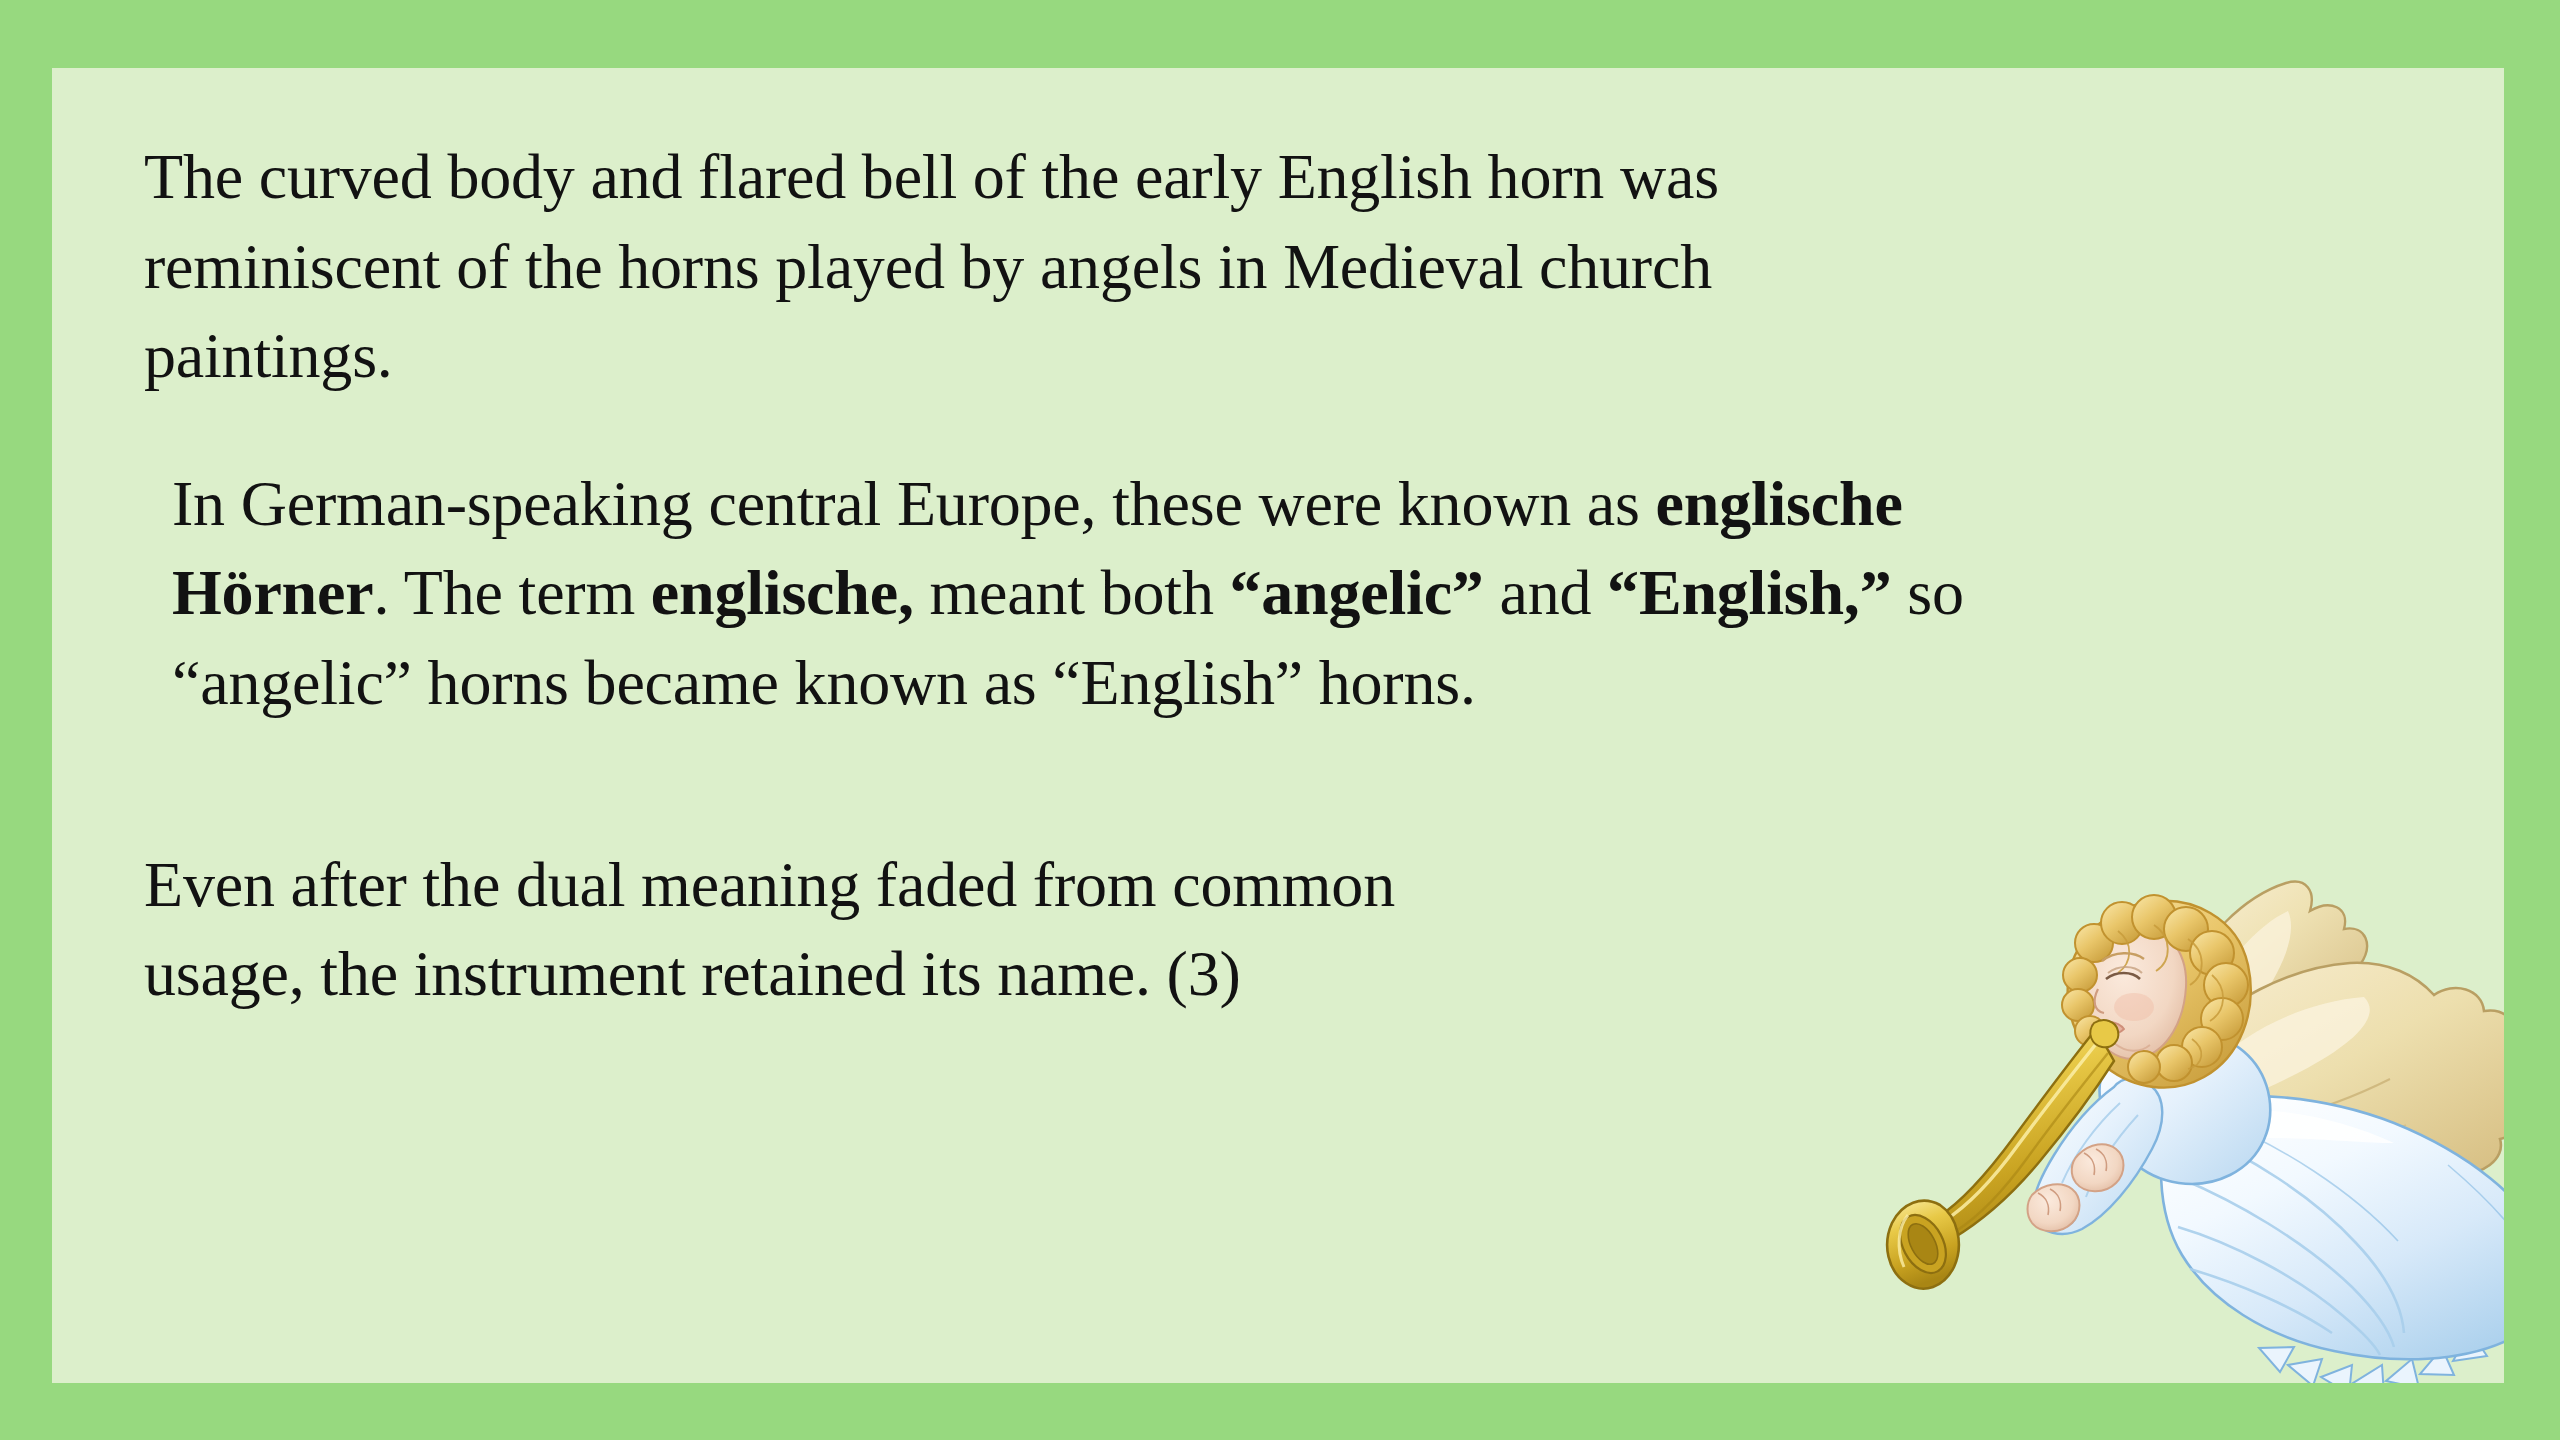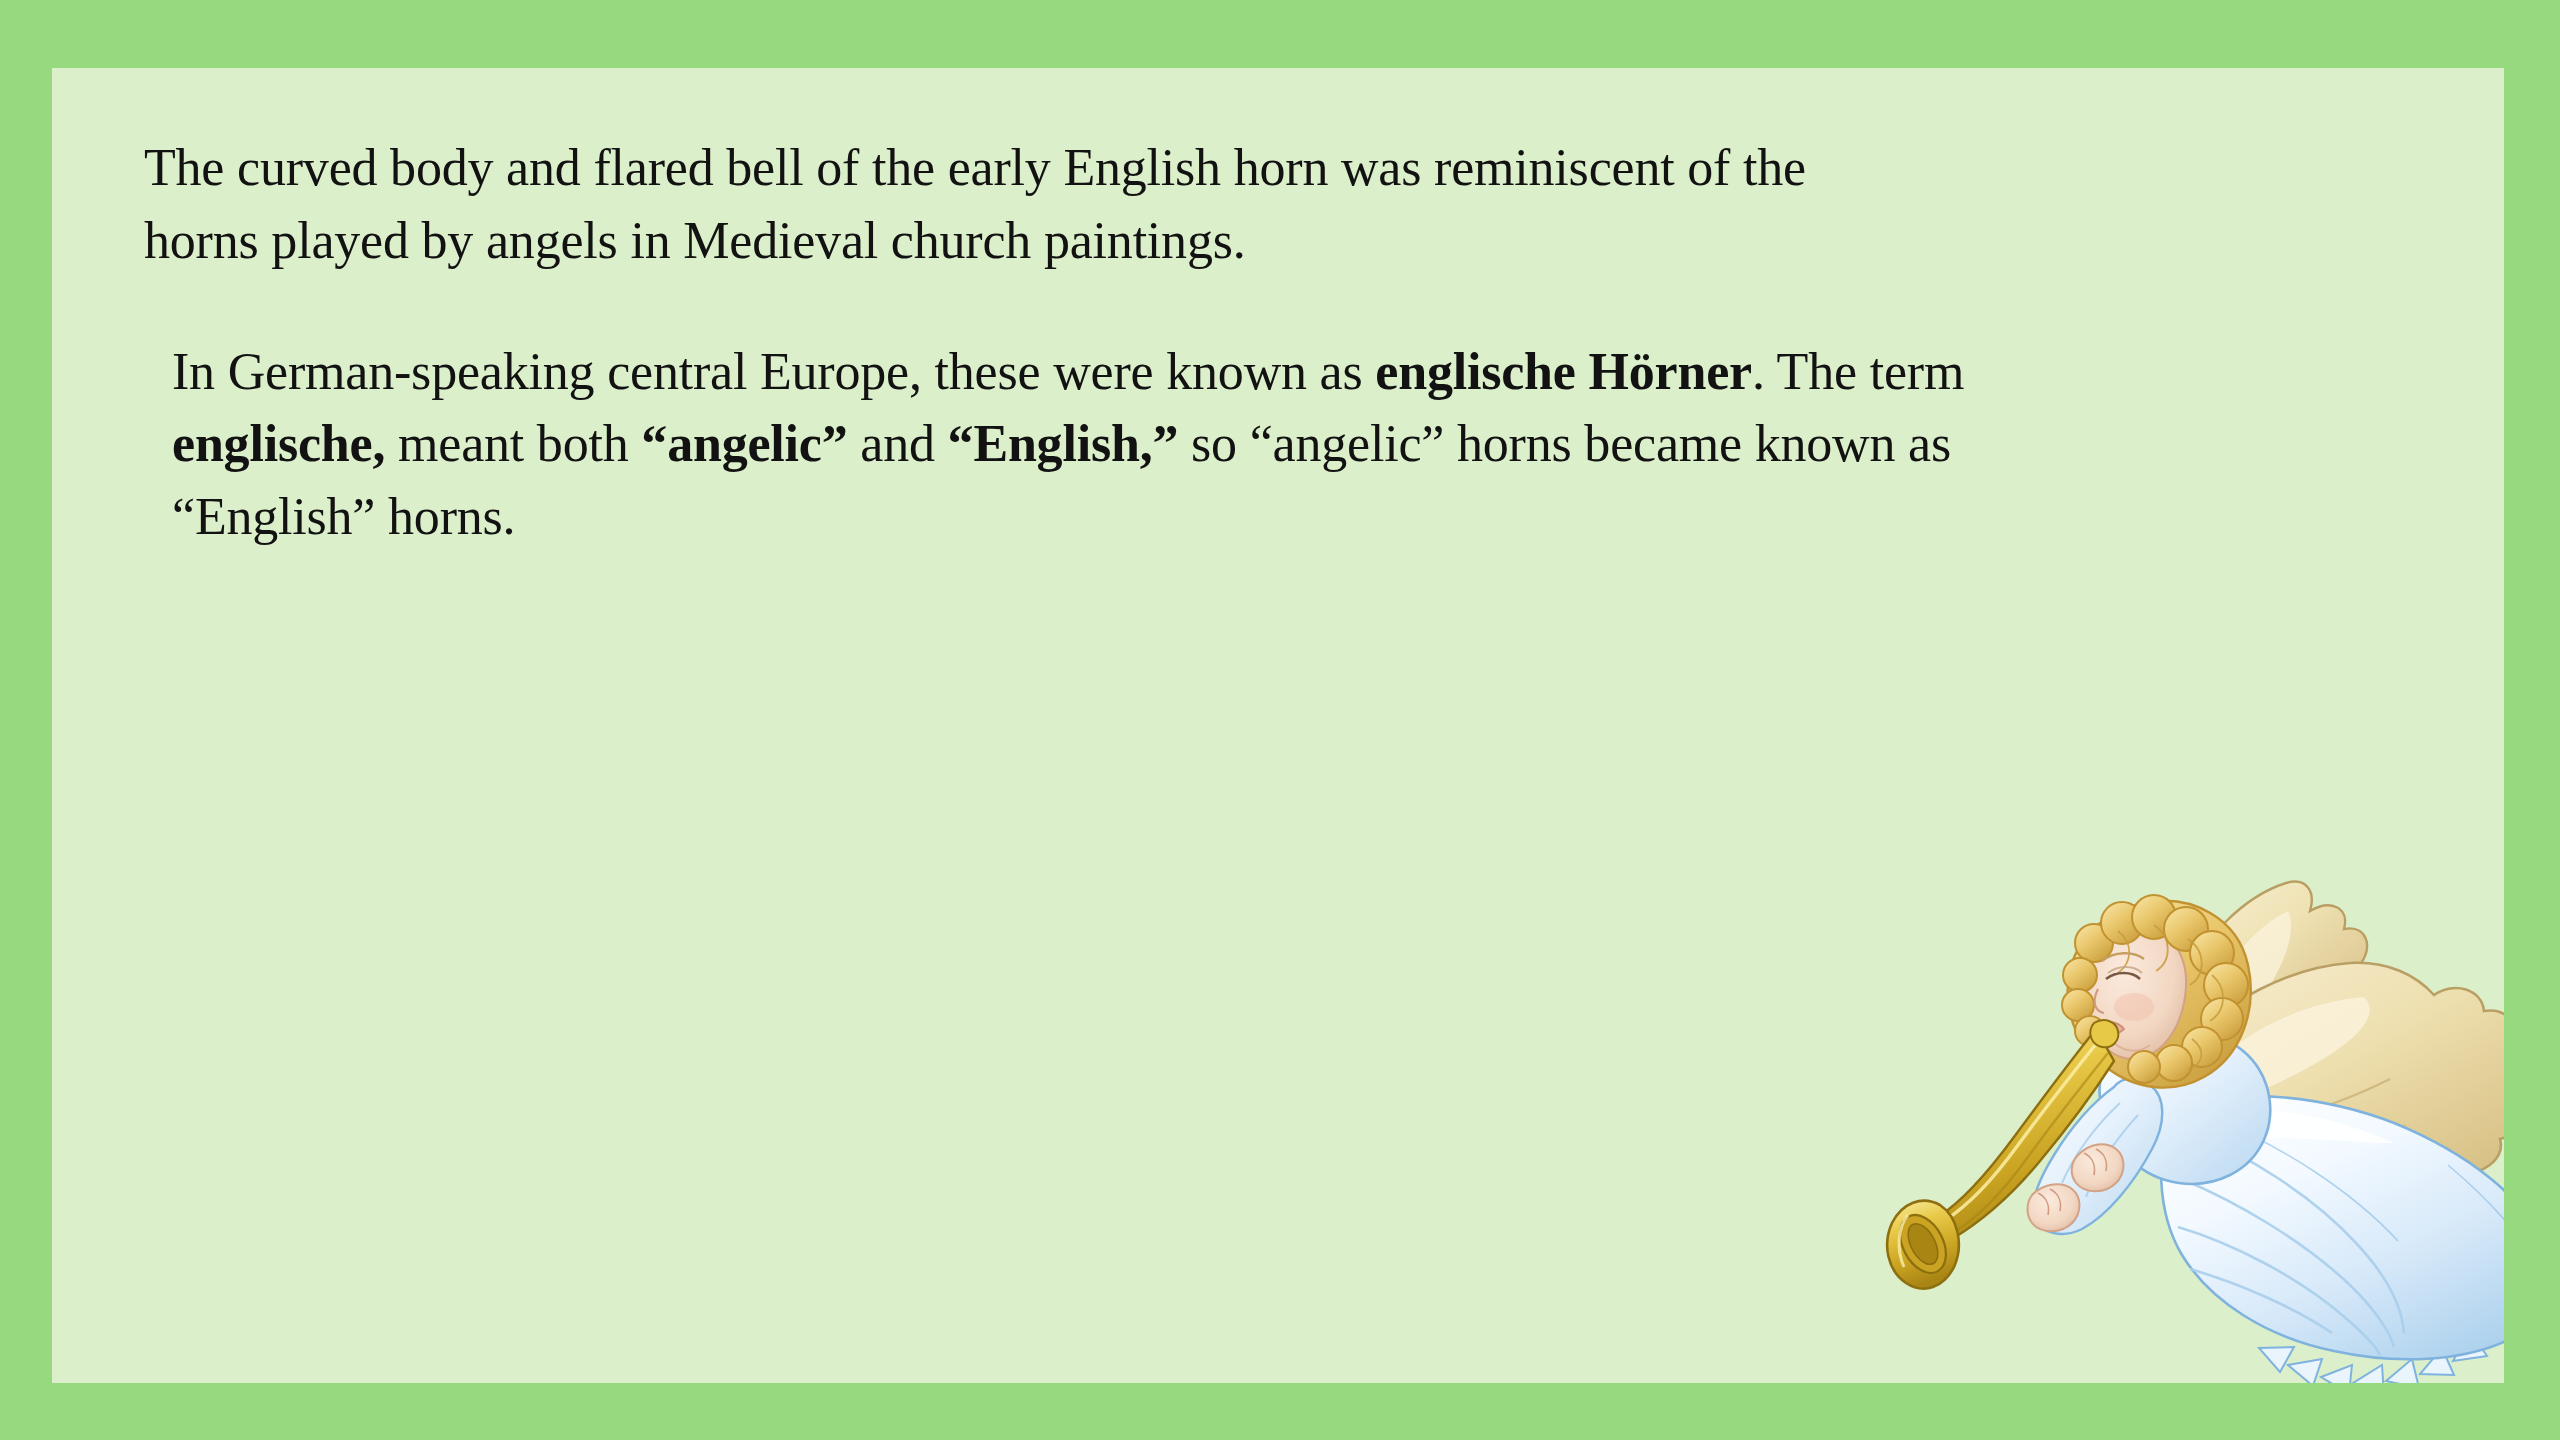--- a/index.html
+++ b/index.html
@@ -30,21 +30,21 @@
     overflow: hidden;
   }
   #text-column {
     position: absolute;
     left: 92px;
     top: 40px;
     width: 2180px;
   }
   .para {
     color: #121212;
-    font-size: 52px;
+    font-size: 64px;
     line-height: 1.40;
     letter-spacing: -0.2px;
     margin: 0;
     font-weight: 400;
     text-rendering: optimizeLegibility;
   }
   .para b {
     font-weight: 700;
   }
   #para-1 { margin-top: 24px; width: 1690px; }
@@ -72,20 +72,21 @@
 <div id="slide">
 
   <div id="panel">
 
     <div id="text-column">
 
       <p class="para" id="para-1">The curved body and flared bell of the early English horn was reminiscent of the horns played by angels in Medieval church paintings.</p>
 
       <p class="para" id="para-2"><span>In German-speaking central Europe, these were known as </span><b>englische Hörner</b><span>. The term </span><b>englische,</b><span>  meant both </span><b>“angelic”</b><span> and </span><b>“English,”</b><span> so “angelic” horns became known as “English” horns.</span></p>
 
+      <p class="para" id="para-3">Even after the dual meaning faded from common usage, the instrument retained its name.  (3)</p>
 
     </div>
 
     <div id="angel-illustration">
       <svg viewBox="0 0 700 660" xmlns="http://www.w3.org/2000/svg" aria-hidden="true">
         <defs>
           <linearGradient id="wingGradA" x1="0.1" y1="0" x2="0.9" y2="1">
             <stop offset="0%" stop-color="#f7ecce"></stop>
             <stop offset="42%" stop-color="#eddfae"></stop>
             <stop offset="100%" stop-color="#d2b87a"></stop>

